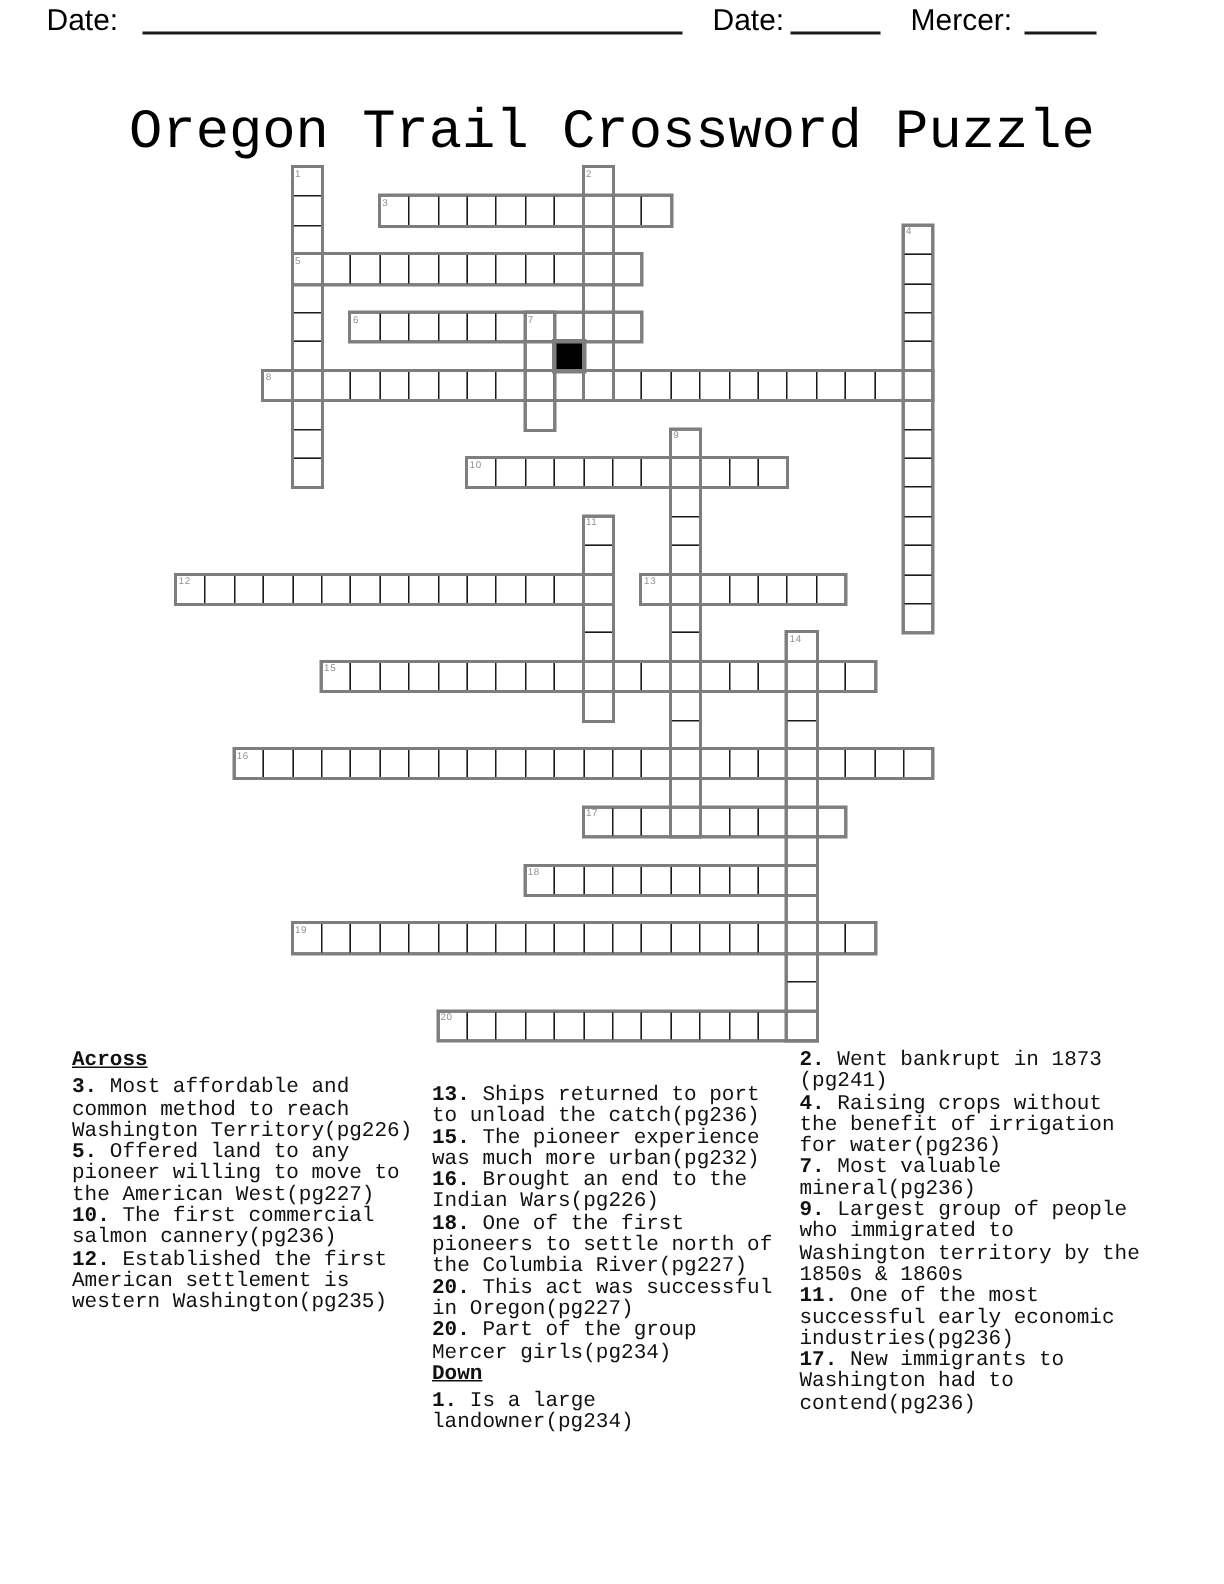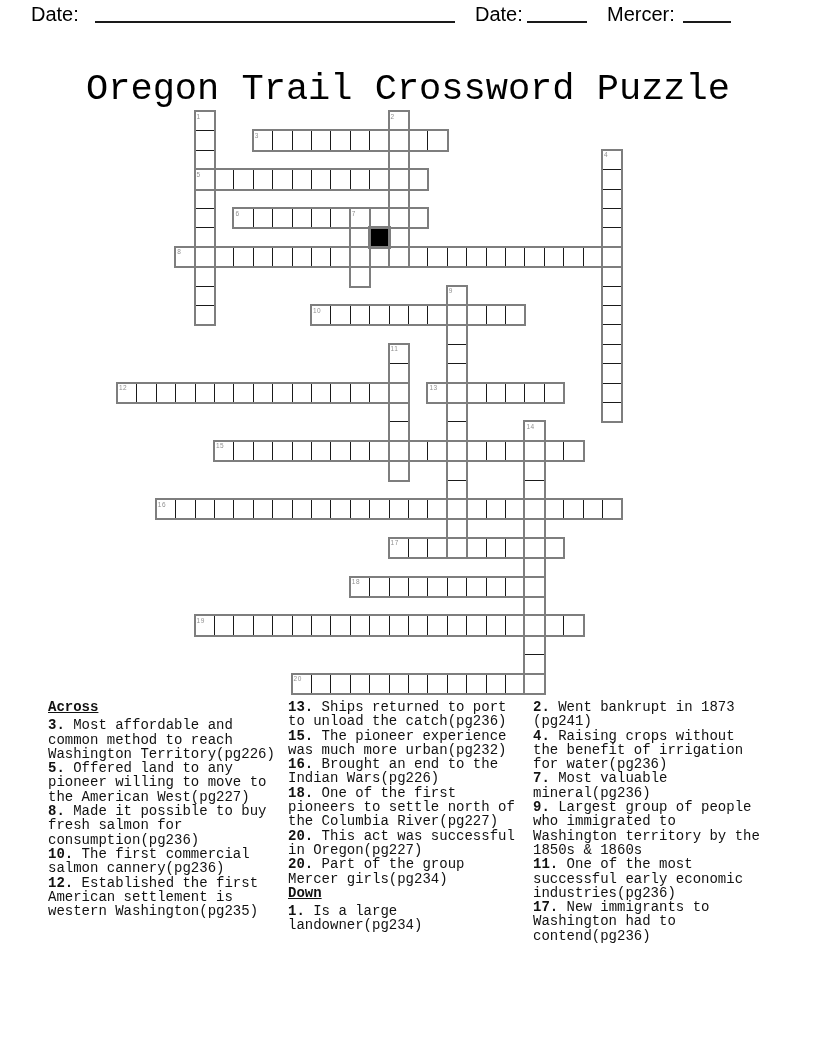--- a/index.html
+++ b/index.html
@@ -363,25 +363,24 @@
       <div class="cellnum" style="left: 351.8px; top: 578.1px;">18</div>
       <div class="cellnum" style="left: 196.6px; top: 616.9px;">19</div>
       <div class="cellnum" style="left: 293.6px; top: 675.1px;">20</div>
     </div>
   </div>
 
 <div class="clue-col" style="left: 48px;">
     <div class="clue-header">Across</div>
     <p class="clue"><b>3.</b> Most affordable and<br>common method to reach<br>Washington Territory(pg226)</p>
     <p class="clue"><b>5.</b> Offered land to any<br>pioneer willing to move to<br>the American West(pg227)</p>
-    <p class="clue"><b>8.</b> Made it possible to buy<br>fresh salmon for<br>consumption(pg236)</p>
     <p class="clue"><b>10.</b> The first commercial<br>salmon cannery(pg236)</p>
     <p class="clue"><b>12.</b> Established the first<br>American settlement is<br>western Washington(pg235)</p>
   </div>
-<div class="clue-col" style="left: 288px;">
+<div class="clue-col" style="left: 288px; margin-top: 23px;">
     <p class="clue"><b>13.</b> Ships returned to port<br>to unload the catch(pg236)</p>
     <p class="clue"><b>15.</b> The pioneer experience<br>was much more urban(pg232)</p>
     <p class="clue"><b>16.</b> Brought an end to the<br>Indian Wars(pg226)</p>
     <p class="clue"><b>18.</b> One of the first<br>pioneers to settle north of<br>the Columbia River(pg227)</p>
     <p class="clue"><b>20.</b> This act was successful<br>in Oregon(pg227)</p>
     <p class="clue"><b>20.</b> Part of the group<br>Mercer girls(pg234)</p>
     <div class="clue-header">Down</div>
     <p class="clue"><b>1.</b> Is a large<br>landowner(pg234)</p>
   </div>
 <div class="clue-col" style="left: 533px;">

